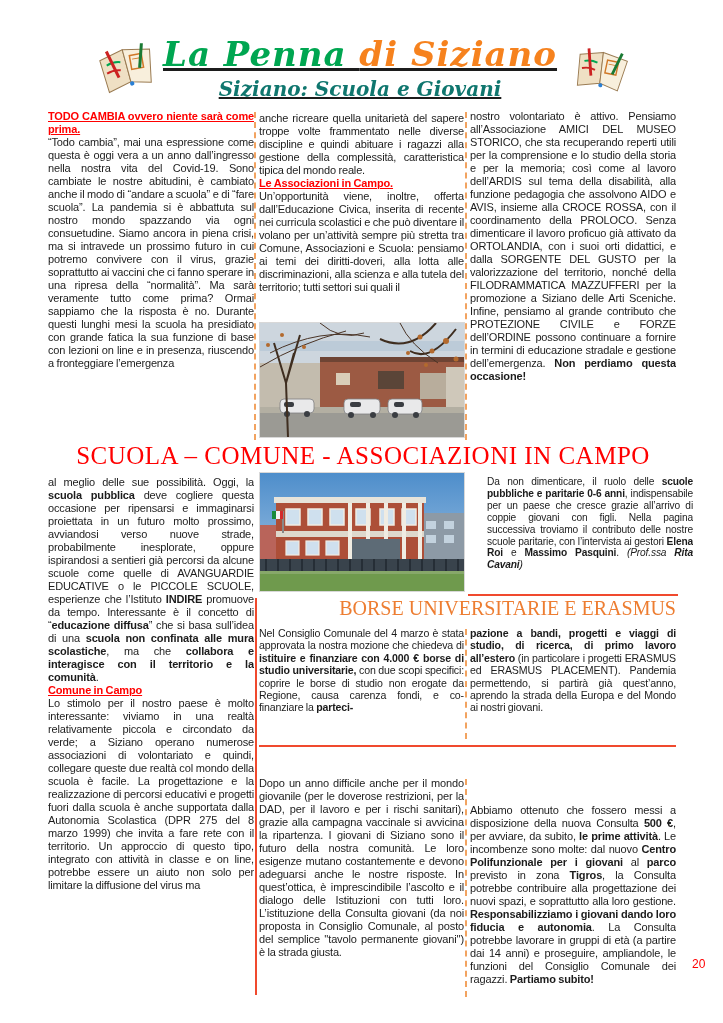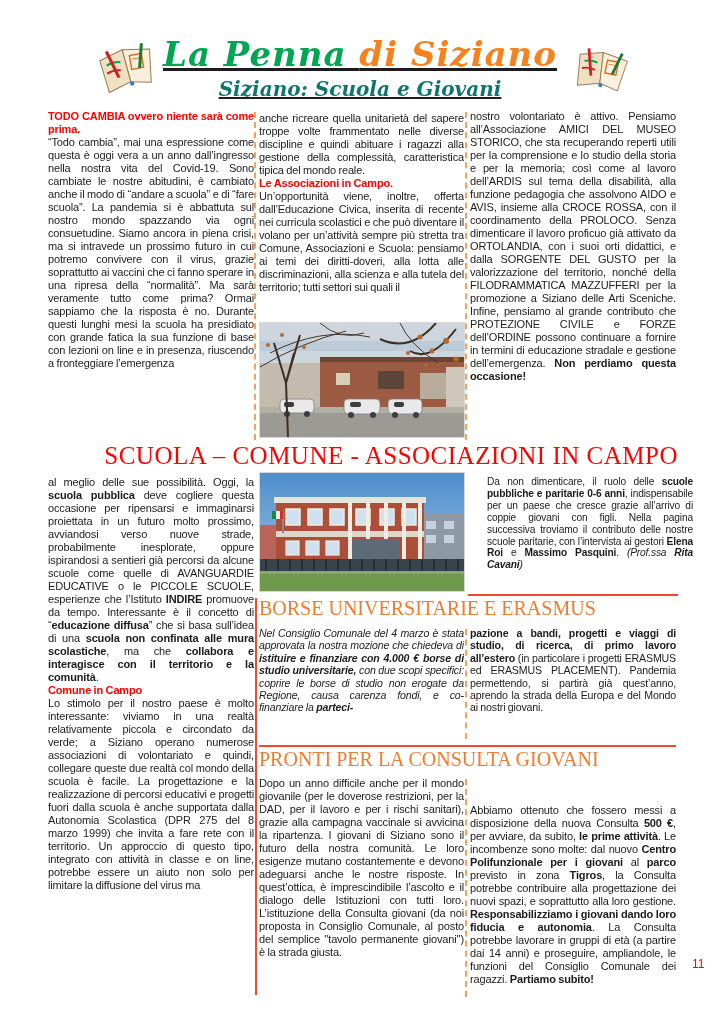--- a/index.html
+++ b/index.html
@@ -23,33 +23,33 @@
   }
   
   .body{
     font-size:11px; line-height:13px; letter-spacing:-0.15px; word-spacing:-0.4px;
     text-align:justify; overflow:hidden;
   }
   .tight{font-size:10.6px; line-height:12.4px;}
   .tighter{font-size:10.2px; line-height:11.9px;}
   .body p{margin:0;}
   .lead{
-    display:block; color:#FF0000; font-weight:bold; 
+    display:block; color:#FF0000; font-weight:bold; text-decoration:underline;
   }
   .b{font-weight:bold;}
   .i{font-style:italic;}
   .bi{font-style:italic; font-weight:bold;}
   
   .h-red{
     font-family:"Liberation Serif", serif; color:#FF0000; font-size:25px;
     letter-spacing:0.5px; text-align:center; white-space:nowrap;
   }
   .h-orange{
     font-family:"Liberation Serif", serif; color:#ED7D31; font-size:20px;
-    text-align:left; white-space:nowrap;
+    text-align:right; white-space:nowrap;
   }
   
   .vsep-dash{width:0; border-left:2px dashed #F2A360;}
   .vsep-red{width:0; border-left:2px solid #F04A2E;}
   .hrule{height:0; border-top:2px solid #F04A2E;}
   .photo{overflow:hidden; border:1px solid #d8d8d8;}
   .photo svg{display:block;}
   .pagenum{color:#FF0000; font-size:12px;}
 </style>
 </head>
@@ -158,21 +158,21 @@
         <circle cx="148" cy="30" r="2"></circle>
           <circle cx="196" cy="36" r="2.5"></circle>
           <circle cx="166" cy="42" r="2"></circle>
         <circle cx="22" cy="12" r="2"></circle>
           <circle cx="44" cy="24" r="2"></circle>
           <circle cx="8" cy="22" r="2"></circle>
       </g>
     </svg>
   </div>
 
-  <div class="abs h-red" style="left:48px; top:442px; width:630px;text-align:right;">SCUOLA – COMUNE - ASSOCIAZIONI IN CAMPO</div>
+  <div class="abs h-red" style="left:48px; top:442px; width:630px;">SCUOLA – COMUNE - ASSOCIAZIONI IN CAMPO</div>
 
   <div class="abs body" style="left:48px; top:476px; width:206px; height:520px;">
     <p><span>al meglio delle sue possibilità. Oggi, la </span><span class="b">scuola pubblica</span><span> deve cogliere questa occasione per ripensarsi e immaginarsi proiettata in un futuro molto prossimo, avviandosi verso nuove strade, probabilmente inesplorate, oppure ispirandosi a sentieri già percorsi da alcune scuole come quelle di AVANGUARDIE EDUCATIVE o le PICCOLE SCUOLE, esperienze che l’Istituto </span><span class="b">INDIRE</span><span> promuove da tempo. Interessante è il concetto di “</span><span class="b">educazione diffusa</span><span>” che si basa sull’idea di una </span><span class="b">scuola non confinata alle mura scolastiche</span><span>, ma che </span><span class="b">collabora e interagisce con il territorio e la comunità</span><span>.</span></p>
     <span class="lead">Comune in Campo</span>
     <p>Lo stimolo per il nostro paese è molto interessante: viviamo in una realtà relativamente piccola e circondato da verde; a Siziano operano numerose associazioni di volontariato e quindi, collegare queste due realtà col mondo della scuola è facile. La progettazione e la realizzazione di percorsi educativi e progetti fuori dalla scuola è anche supportata dalla Autonomia Scolastica (DPR 275 del 8 marzo 1999) che invita a fare rete con il territorio. Un approccio di questo tipo, integrato con attività in classe e on line, potrebbe essere un aiuto non solo per limitare la diffusione del virus ma</p>
   </div>
 
   <div class="abs photo" style="left:259px; top:472px; width:204px; height:118px;">
     <svg width="204" height="118" viewBox="0 0 204 118" preserveAspectRatio="none">
       <defs>
@@ -242,35 +242,34 @@
       <rect x="0" y="98" width="204" height="3" fill="#87a86a"></rect>
     </svg>
   </div>
 
   <div class="abs body tighter" style="left:470px; top:476px; width:206px; height:120px;margin-left:17px;">
     <p><span>Da non dimenticare, il ruolo delle </span><span class="b">scuole pubbliche e paritarie 0-6 anni</span><span>, indispensabile per un paese che cresce grazie all’arrivo di coppie giovani con figli. Nella pagina successiva troviamo il contributo delle nostre scuole paritarie, con l’intervista ai gestori </span><span class="b">Elena Roi</span><span> e </span><span class="b">Massimo Pasquini</span><span>. </span><span class="i">(Prof.ssa </span><span class="bi">Rita Cavani</span><span class="i">)</span></p>
   </div>
   <div class="abs hrule" style="left:468px; top:594px; width:210px;"></div>
 
   <div class="abs h-orange" style="left:259px; top:597px; width:417px;">BORSE UNIVERSITARIE E ERASMUS</div>
-  <div class="abs body tight" style="left:259px; top:627px; width:205px; height:116px;font-style:italic;">
+  <div class="abs body tight" style="left:259px; top:627px; width:205px; height:116px;">
     <p><span>Nel Consiglio Comunale del 4 marzo è stata approvata la nostra mozione che chiedeva di </span><span class="b">istituire e finanziare con 4.000 € borse di studio universitarie,</span><span> con due scopi specifici: coprire le borse di studio non erogate da Regione, causa carenza fondi, e co-finanziare la </span><span class="b">parteci-</span></p>
   </div>
   <div class="abs body tight" style="left:470px; top:627px; width:206px; height:116px;">
     <p><span class="b">pazione a bandi, progetti e viaggi di studio, di ricerca, di primo lavoro all’estero</span><span> (in particolare i progetti ERASMUS ed ERASMUS PLACEMENT). Pandemia permettendo, si partirà già quest’anno, aprendo la strada della Europa e del Mondo ai nostri giovani.</span></p>
   </div>
   <div class="abs vsep-dash" style="left:465px; top:629px; height:110px;"></div>
 
   <div class="abs hrule" style="left:259px; top:745px; width:417px;"></div>
-  <div class="abs h-orange" style="left:259px; top:748px; width:417px;">PRONTI PER LA CONSULTA GIOVANI</div>
   <div class="abs body" style="left:259px; top:777px; width:205px; height:226px;">
     <p>Dopo un anno difficile anche per il mondo giovanile (per le doverose restrizioni, per la DAD, per il lavoro e per i rischi sanitari), grazie alla campagna vaccinale si avvicina la ripartenza. I giovani di Siziano sono il futuro della nostra comunità. Le loro esigenze mutano costantemente e devono adeguarsi anche le nostre risposte. In quest’ottica, è imprescindibile l’ascolto e il dialogo delle Istituzioni con tutti loro. L’istituzione della Consulta giovani (da noi proposta in Consiglio Comunale, al posto del semplice ''tavolo permanente giovani'') è la strada giusta.</p>
   </div>
   <div class="abs body" style="left:470px; top:804px; width:206px; height:226px;">
     <p><span>Abbiamo ottenuto che fossero messi a disposizione della nuova Consulta </span><span class="b">500 €</span><span>, per avviare, da subito, </span><span class="b">le prime attività</span><span>. Le incombenze sono molte: dal nuovo </span><span class="b">Centro Polifunzionale per i giovani</span><span> al </span><span class="b">parco</span><span> previsto in zona </span><span class="b">Tigros</span><span>, la Consulta potrebbe contribuire alla progettazione dei nuovi spazi, e soprattutto alla loro gestione. </span><span class="b">Responsabilizziamo i giovani dando loro fiducia e autonomia</span><span>. La Consulta potrebbe lavorare in gruppi di età (a partire dai 14 anni) e proseguire, ampliandole, le funzioni del Consiglio Comunale dei ragazzi. </span><span class="b">Partiamo subito!</span></p>
   </div>
   <div class="abs vsep-dash" style="left:465px; top:779px; height:218px;"></div>
 
   <div class="abs vsep-red" style="left:255px; top:598px; height:397px;"></div>
 
-  <div class="abs pagenum" style="left:692px; top:957px;">11</div>
+  <div class="abs pagenum" style="left:692px; top:957px;">20</div>
 
 </div>
 
 </body></html>

